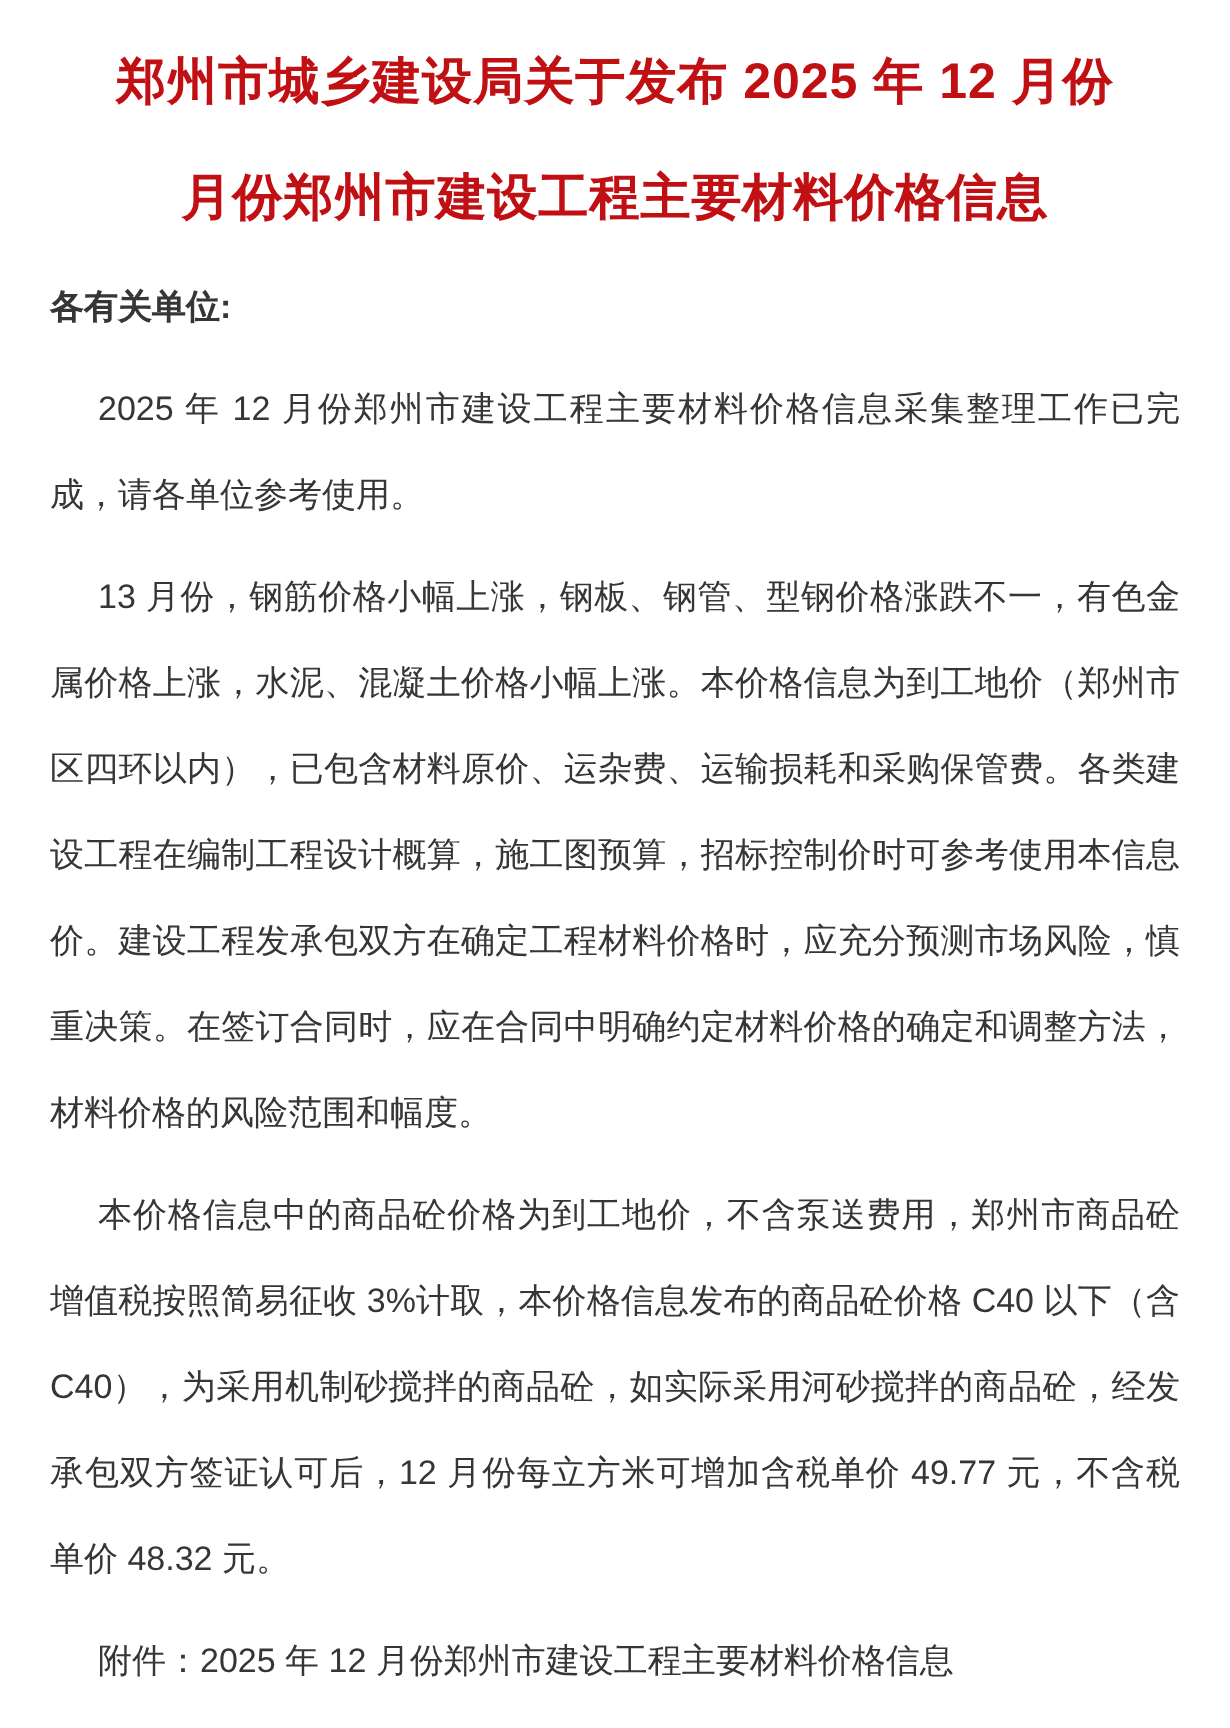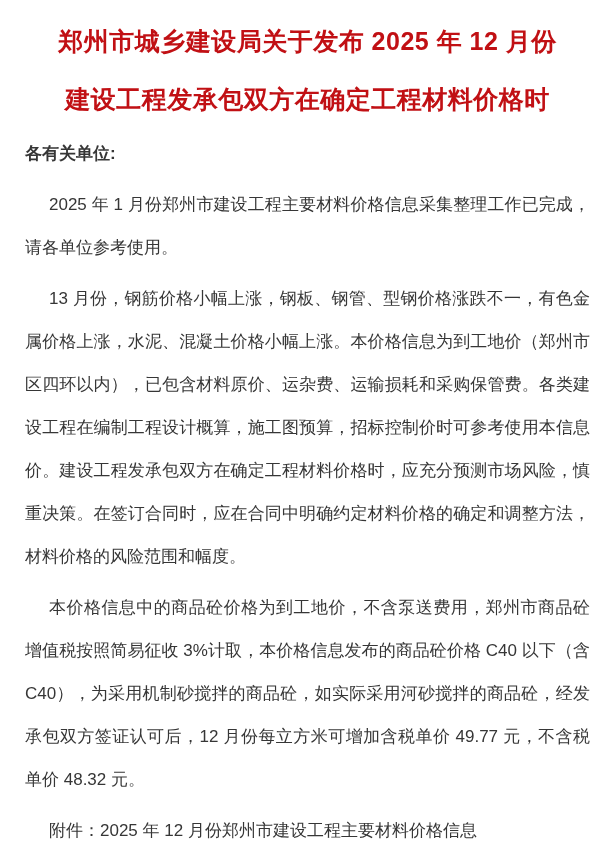--- a/index.html
+++ b/index.html
@@ -52,28 +52,28 @@
     margin-top: 8px;
   }
 </style>
 </head>
 <body>
 
 <div class="page">
 
   <div class="doc-title">
     <div class="title-line">郑州市城乡建设局关于发布 2025 年 12 月份</div>
-    <div class="title-line">建设工程发承包双方在确定工程材料价格时</div>
+    <div class="title-line">月份郑州市建设工程主要材料价格信息</div>
   </div>
 
   <div class="doc-body">
 
     <div class="salutation">各有关单位:</div>
 
-    <p class="body-para">2025 年 1 月份郑州市建设工程主要材料价格信息采集整理工作已完成，请各单位参考使用。</p>
+    <p class="body-para">2025 年 12 月份郑州市建设工程主要材料价格信息采集整理工作已完成，请各单位参考使用。</p>
 
     <p class="body-para">13 月份，钢筋价格小幅上涨，钢板、钢管、型钢价格涨跌不一，有色金属价格上涨，水泥、混凝土价格小幅上涨。本价格信息为到工地价（郑州市区四环以内），已包含材料原价、运杂费、运输损耗和采购保管费。各类建设工程在编制工程设计概算，施工图预算，招标控制价时可参考使用本信息价。建设工程发承包双方在确定工程材料价格时，应充分预测市场风险，慎重决策。在签订合同时，应在合同中明确约定材料价格的确定和调整方法，材料价格的风险范围和幅度。</p>
 
     <p class="body-para">本价格信息中的商品砼价格为到工地价，不含泵送费用，郑州市商品砼增值税按照简易征收 3%计取，本价格信息发布的商品砼价格 C40 以下（含 C40），为采用机制砂搅拌的商品砼，如实际采用河砂搅拌的商品砼，经发承包双方签证认可后，12 月份每立方米可增加含税单价 49.77 元，不含税单价 48.32 元。</p>
 
     <div class="attachment-line">附件：2025 年 12 月份郑州市建设工程主要材料价格信息</div>
 
     <div class="date-line">2026 年 1 月 15 日</div>
 
   </div>

